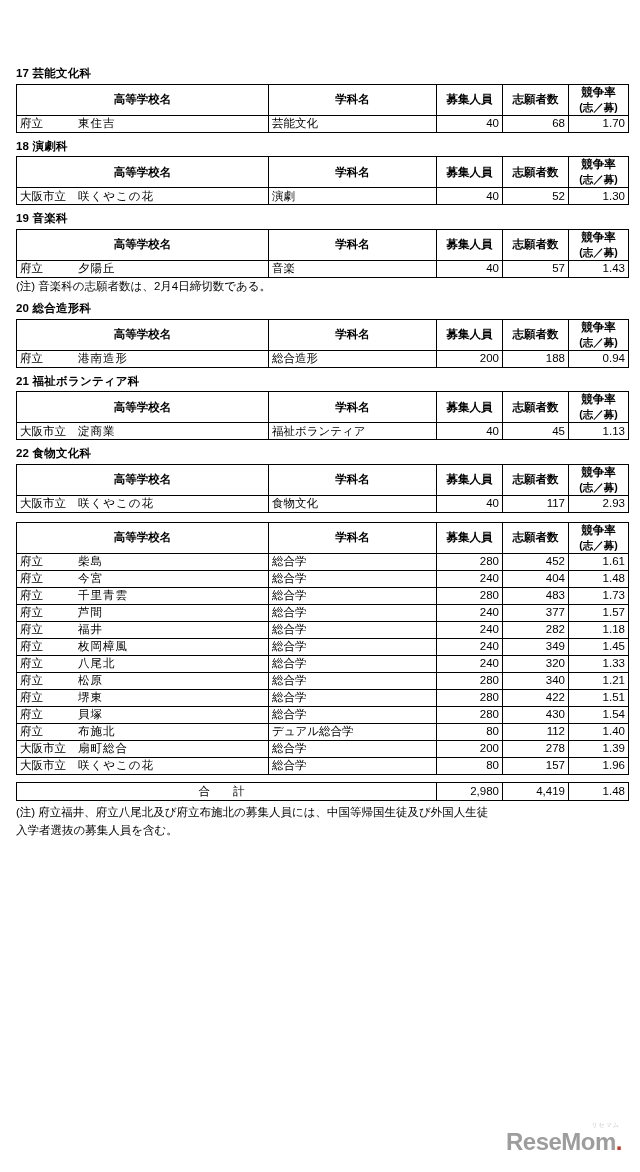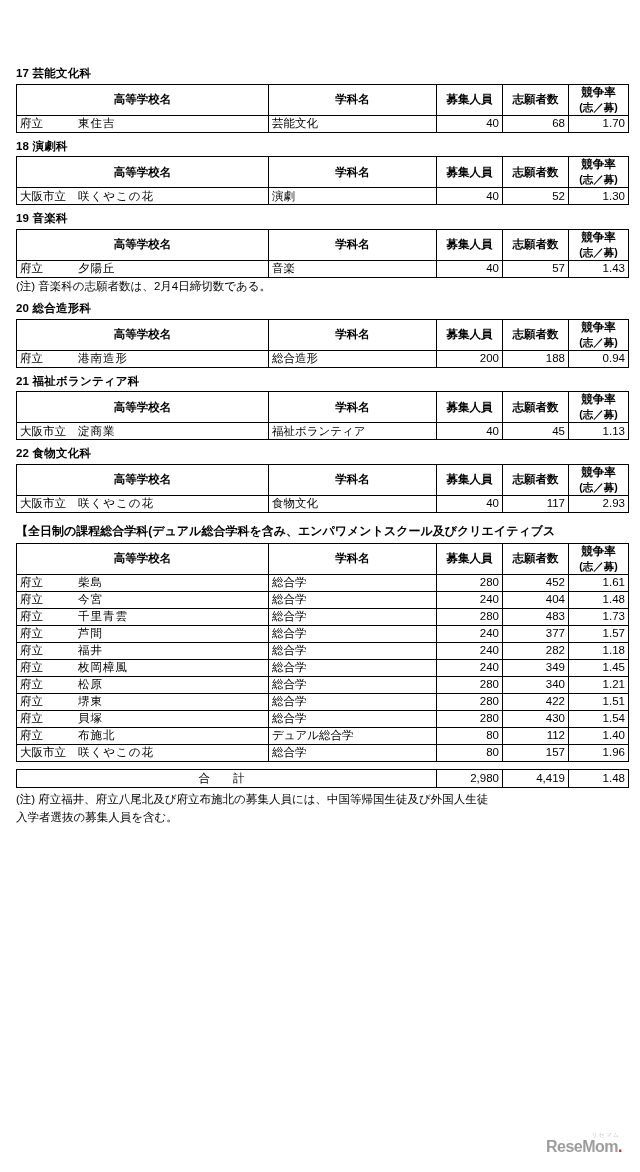--- a/index.html
+++ b/index.html
@@ -120,21 +120,21 @@
     text-align: right;
   }
   .logo .sub {
     font-size: 6px;
     letter-spacing: 1px;
     color: #c9c9c9;
     margin-bottom: -2px;
     margin-right: 2px;
   }
   .logo .main {
-    font-size: 16px;
+    font-size: 24px;
     font-weight: bold;
     color: #9d9d9d;
     letter-spacing: -0.5px;
   }
   .logo .main .dot { color: #c0392b; }
 </style>
 </head>
 <body>
 
 <div class="page">
@@ -296,21 +296,20 @@
         <td>食物文化</td>
         <td class="num">40</td>
         <td class="num">117</td>
         <td class="num">2.93</td>
       </tr>
     </tbody>
       </table>
   </div>
 
   <div class="section">
-    <div class="bracket-title">【全日制の課程総合学科(デュアル総合学科を含み、エンパワメントスクール及びクリエイティブス</div>
     <table class="grid" style="margin-bottom:0;">
       <tbody>
           <tr>
         <th class="c-school hcenter hdr-tall">高等学校名</th>
         <th class="c-dept hcenter hdr-tall">学科名</th>
         <th class="c-quota hcenter hdr-tall">募集人員</th>
         <th class="c-appl hcenter hdr-tall">志願者数</th>
         <th class="c-ratio hdr-ratio">
           <span class="l1">競争率</span>
           <span class="l2">(志／募)</span>
@@ -350,20 +349,27 @@
         <td class="num">240</td>
         <td class="num">282</td>
         <td class="num">1.18</td>
       </tr>
       <tr>
         <td class="school-cell"><span class="pref">府立</span><span class="nm">枚岡樟風</span></td>
         <td>総合学</td>
         <td class="num">240</td>
         <td class="num">349</td>
         <td class="num">1.45</td>
+      </tr>
+      <tr>
+        <td class="school-cell"><span class="pref">府立</span><span class="nm">八尾北</span></td>
+        <td>総合学</td>
+        <td class="num">240</td>
+        <td class="num">320</td>
+        <td class="num">1.33</td>
       </tr>
       <tr>
         <td class="school-cell"><span class="pref">府立</span><span class="nm">松原</span></td>
         <td>総合学</td>
         <td class="num">280</td>
         <td class="num">340</td>
         <td class="num">1.21</td>
       </tr>
       <tr>
         <td class="school-cell"><span class="pref">府立</span><span class="nm">堺東</span></td>
@@ -380,20 +386,27 @@
         <td class="num">1.54</td>
       </tr>
       <tr>
         <td class="school-cell"><span class="pref">府立</span><span class="nm">布施北</span></td>
         <td>デュアル総合学</td>
         <td class="num">80</td>
         <td class="num">112</td>
         <td class="num">1.40</td>
       </tr>
       <tr>
+        <td class="school-cell"><span class="pref">大阪市立</span><span class="nm">扇町総合</span></td>
+        <td>総合学</td>
+        <td class="num">200</td>
+        <td class="num">278</td>
+        <td class="num">1.39</td>
+      </tr>
+      <tr>
         <td class="school-cell"><span class="pref">大阪市立</span><span class="nm">咲くやこの花</span></td>
         <td>総合学</td>
         <td class="num">80</td>
         <td class="num">157</td>
         <td class="num">1.96</td>
       </tr>
     </tbody>
       </table>
 
     <table class="total-table">

